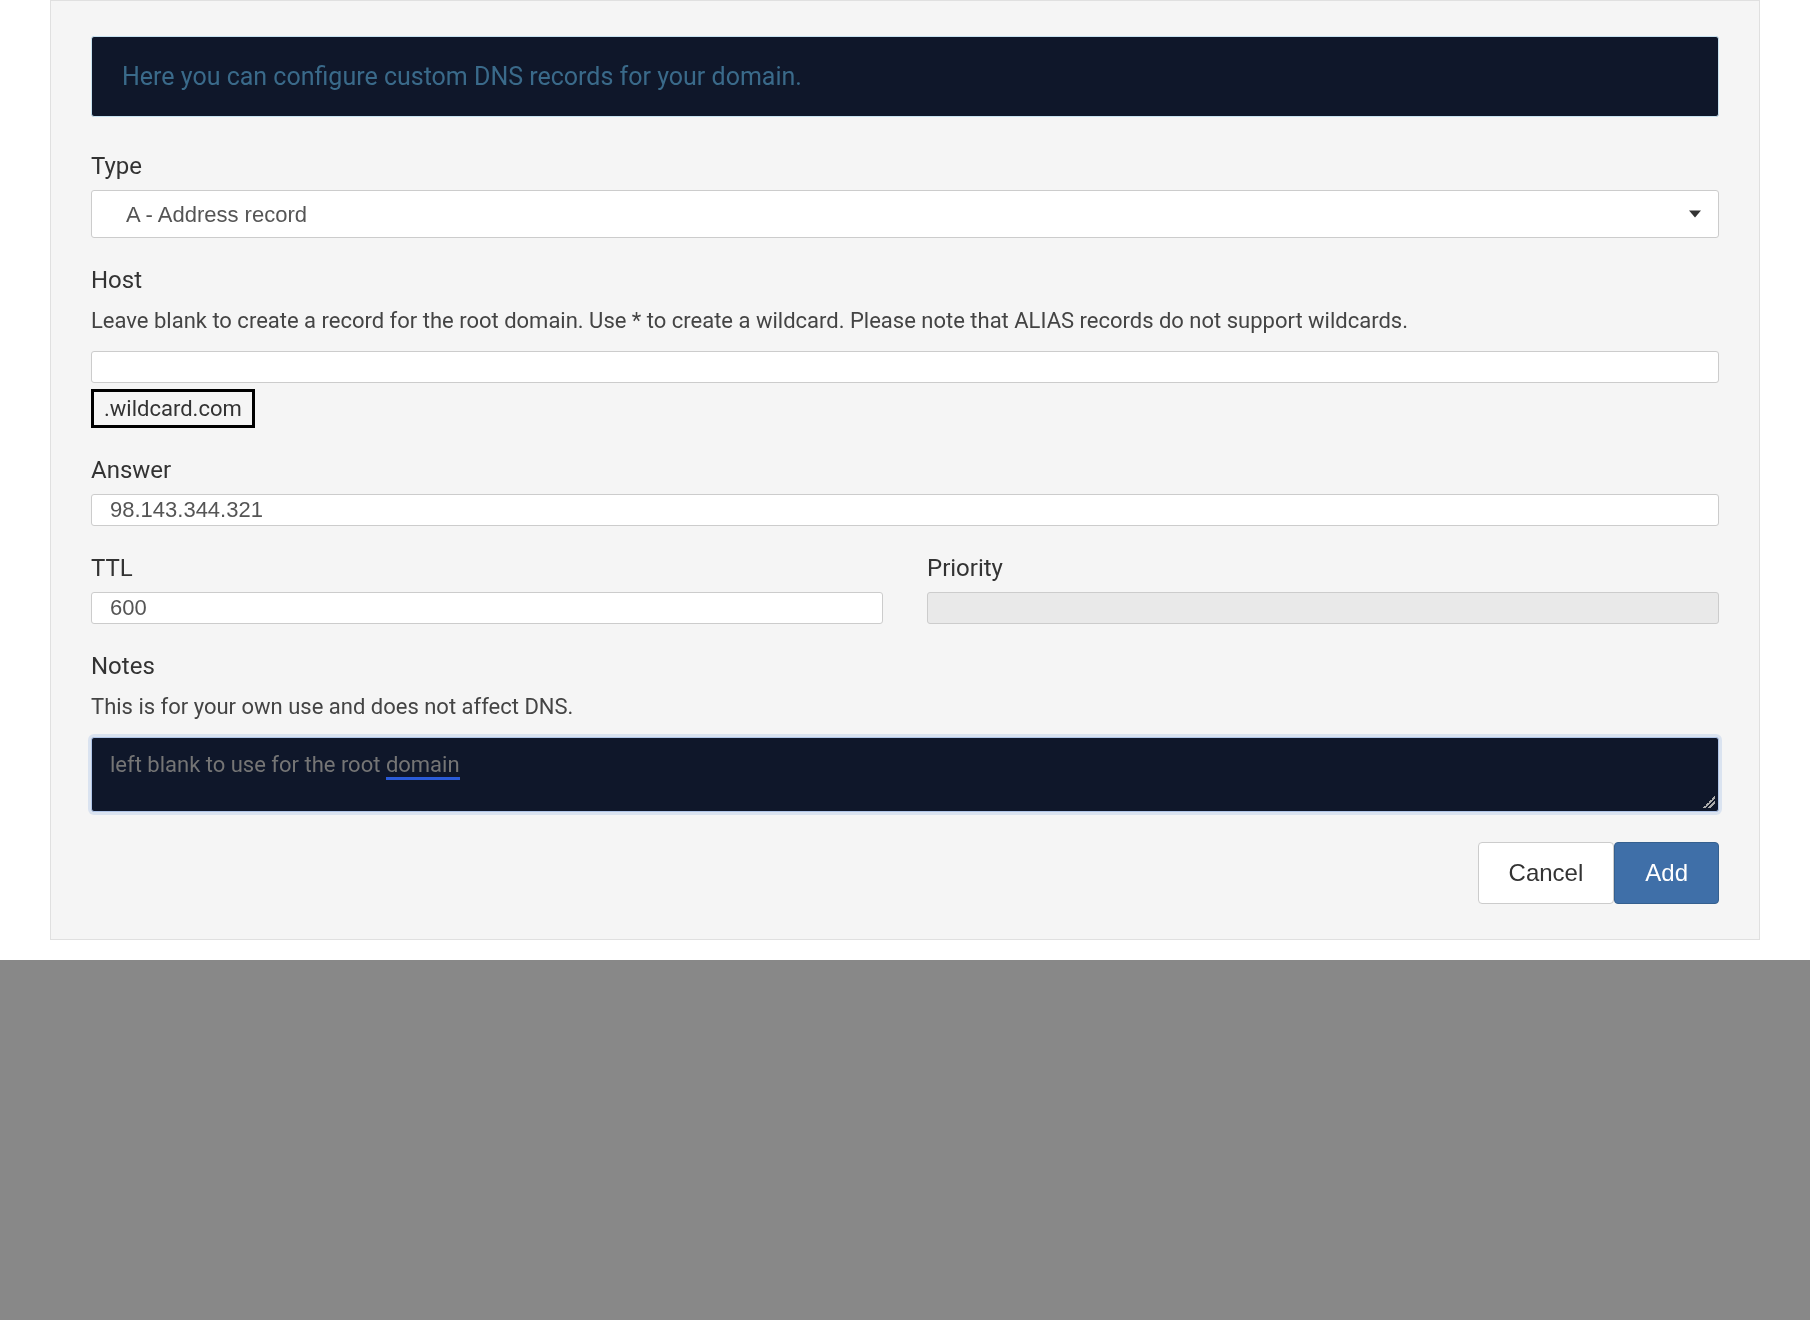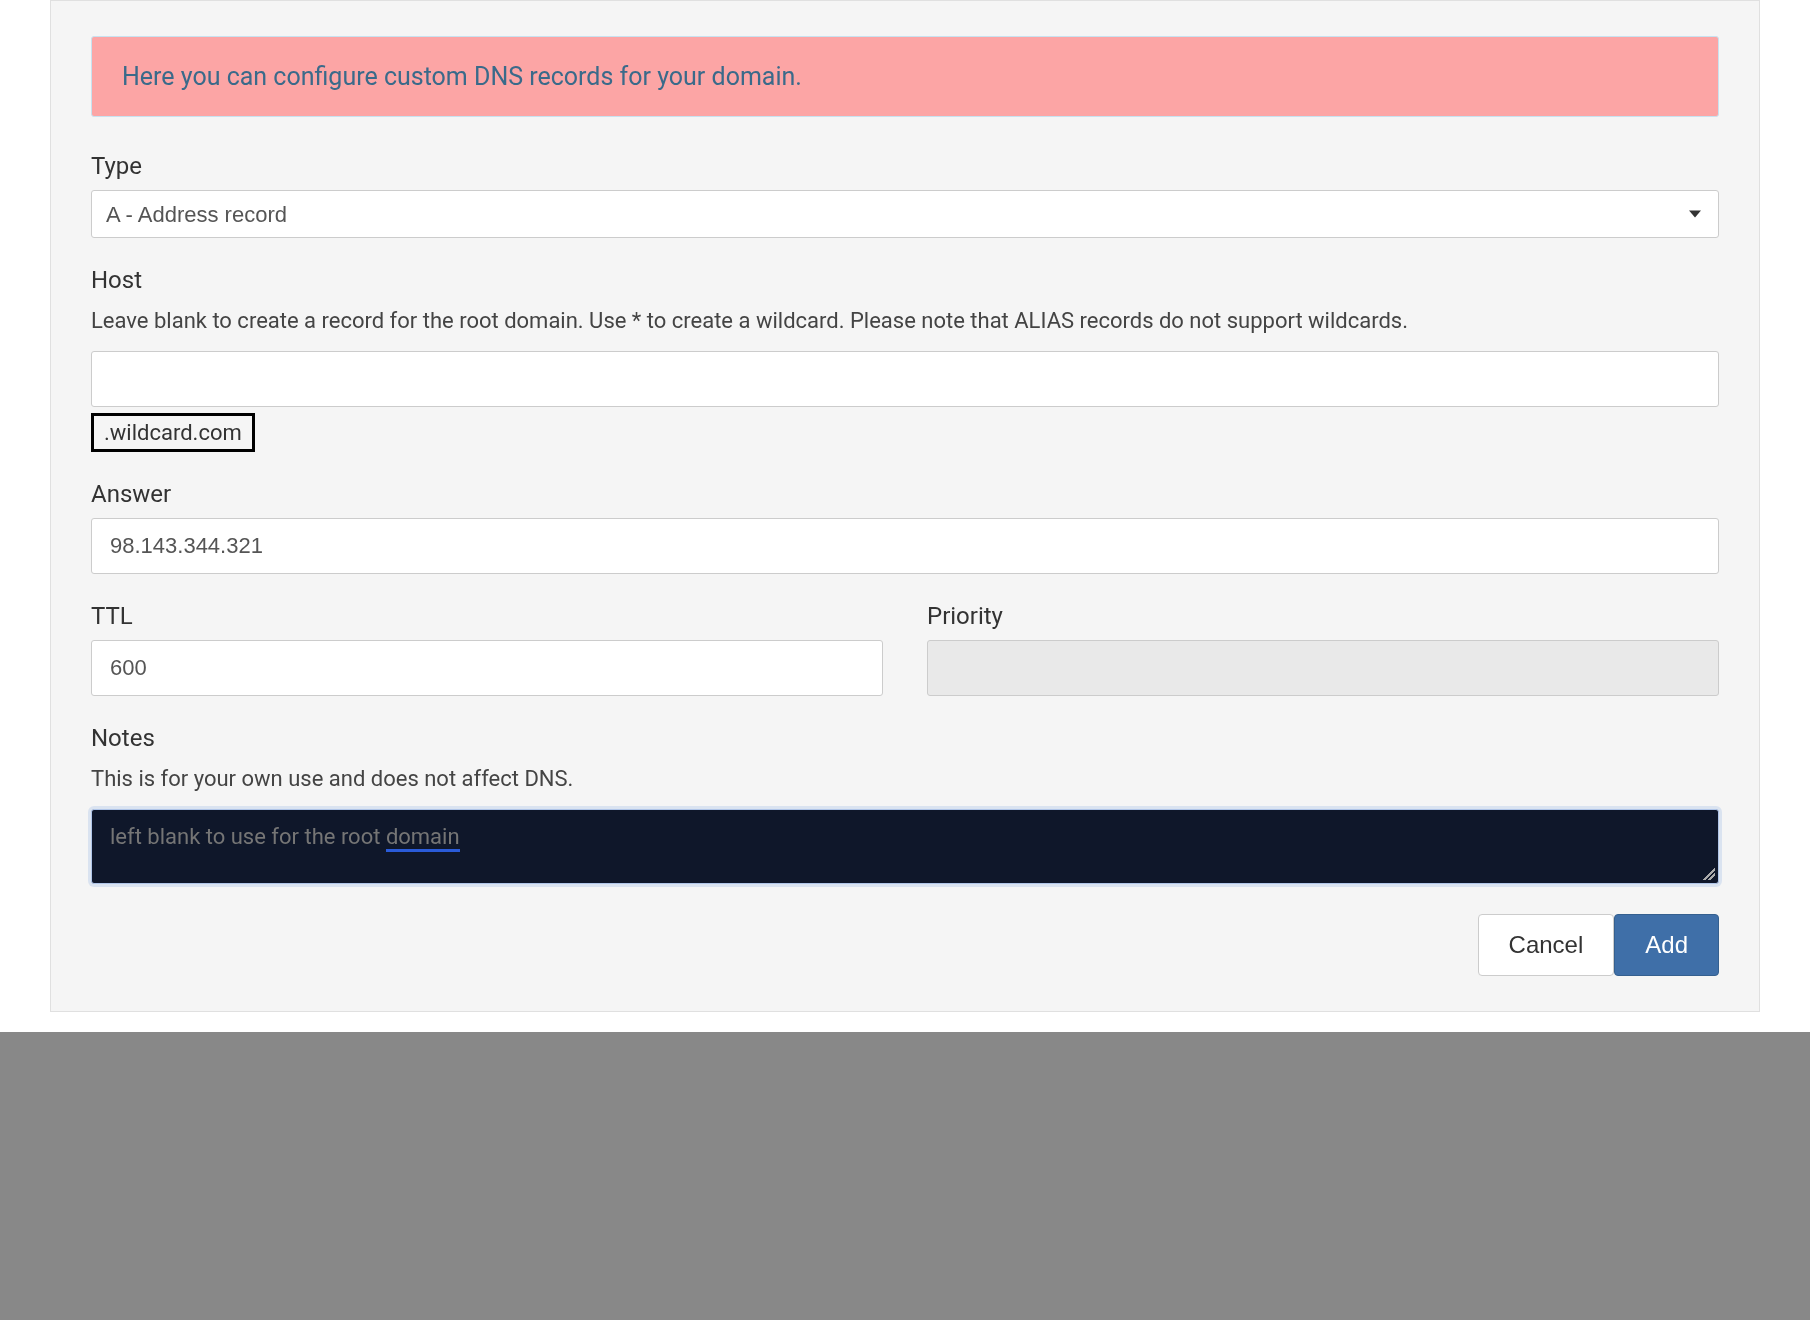--- a/index.html
+++ b/index.html
@@ -17,21 +17,21 @@
       max-width: 1810px;
       margin: 0 auto;
       padding: 0 50px 20px 50px;
     }
     .panel {
       background: #f5f5f5;
       border: 1px solid #e0e0e0;
       padding: 35px 40px;
     }
     .info-banner {
-      background: #fca5a5;
+      background: #0f172a;
       border: 1px solid #c8e2f0;
       border-radius: 3px;
       padding: 25px 30px;
       color: #3a6a8a;
       font-size: 25px;
       margin-bottom: 35px;
     }
     .form-group {
       margin-bottom: 28px;
     }
@@ -50,42 +50,42 @@
     }
     .select-wrapper {
       position: relative;
     }
     .form-select {
       width: 100%;
       height: 48px;
       background: #fff;
       border: 1px solid #ccc;
       border-radius: 3px;
-      padding: 0 14px;
+      padding: 0 34px;
       font-size: 22px;
       color: #555;
       appearance: none;
       -webkit-appearance: none;
       cursor: pointer;
     }
     .select-caret {
       position: absolute;
       right: 18px;
       top: 50%;
       transform: translateY(-50%);
       pointer-events: none;
       width: 0;
       height: 0;
       border-left: 6px solid transparent;
       border-right: 6px solid transparent;
       border-top: 7px solid #333;
     }
     .form-input {
       width: 100%;
-      height: 56px;
+      height: 32px;
       background: #fff;
       border: 1px solid #ccc;
       border-radius: 3px;
       padding: 0 18px;
       font-size: 22px;
       color: #555;
     }
     .form-input:disabled {
       background: #e9e9e9;
       cursor: not-allowed;

